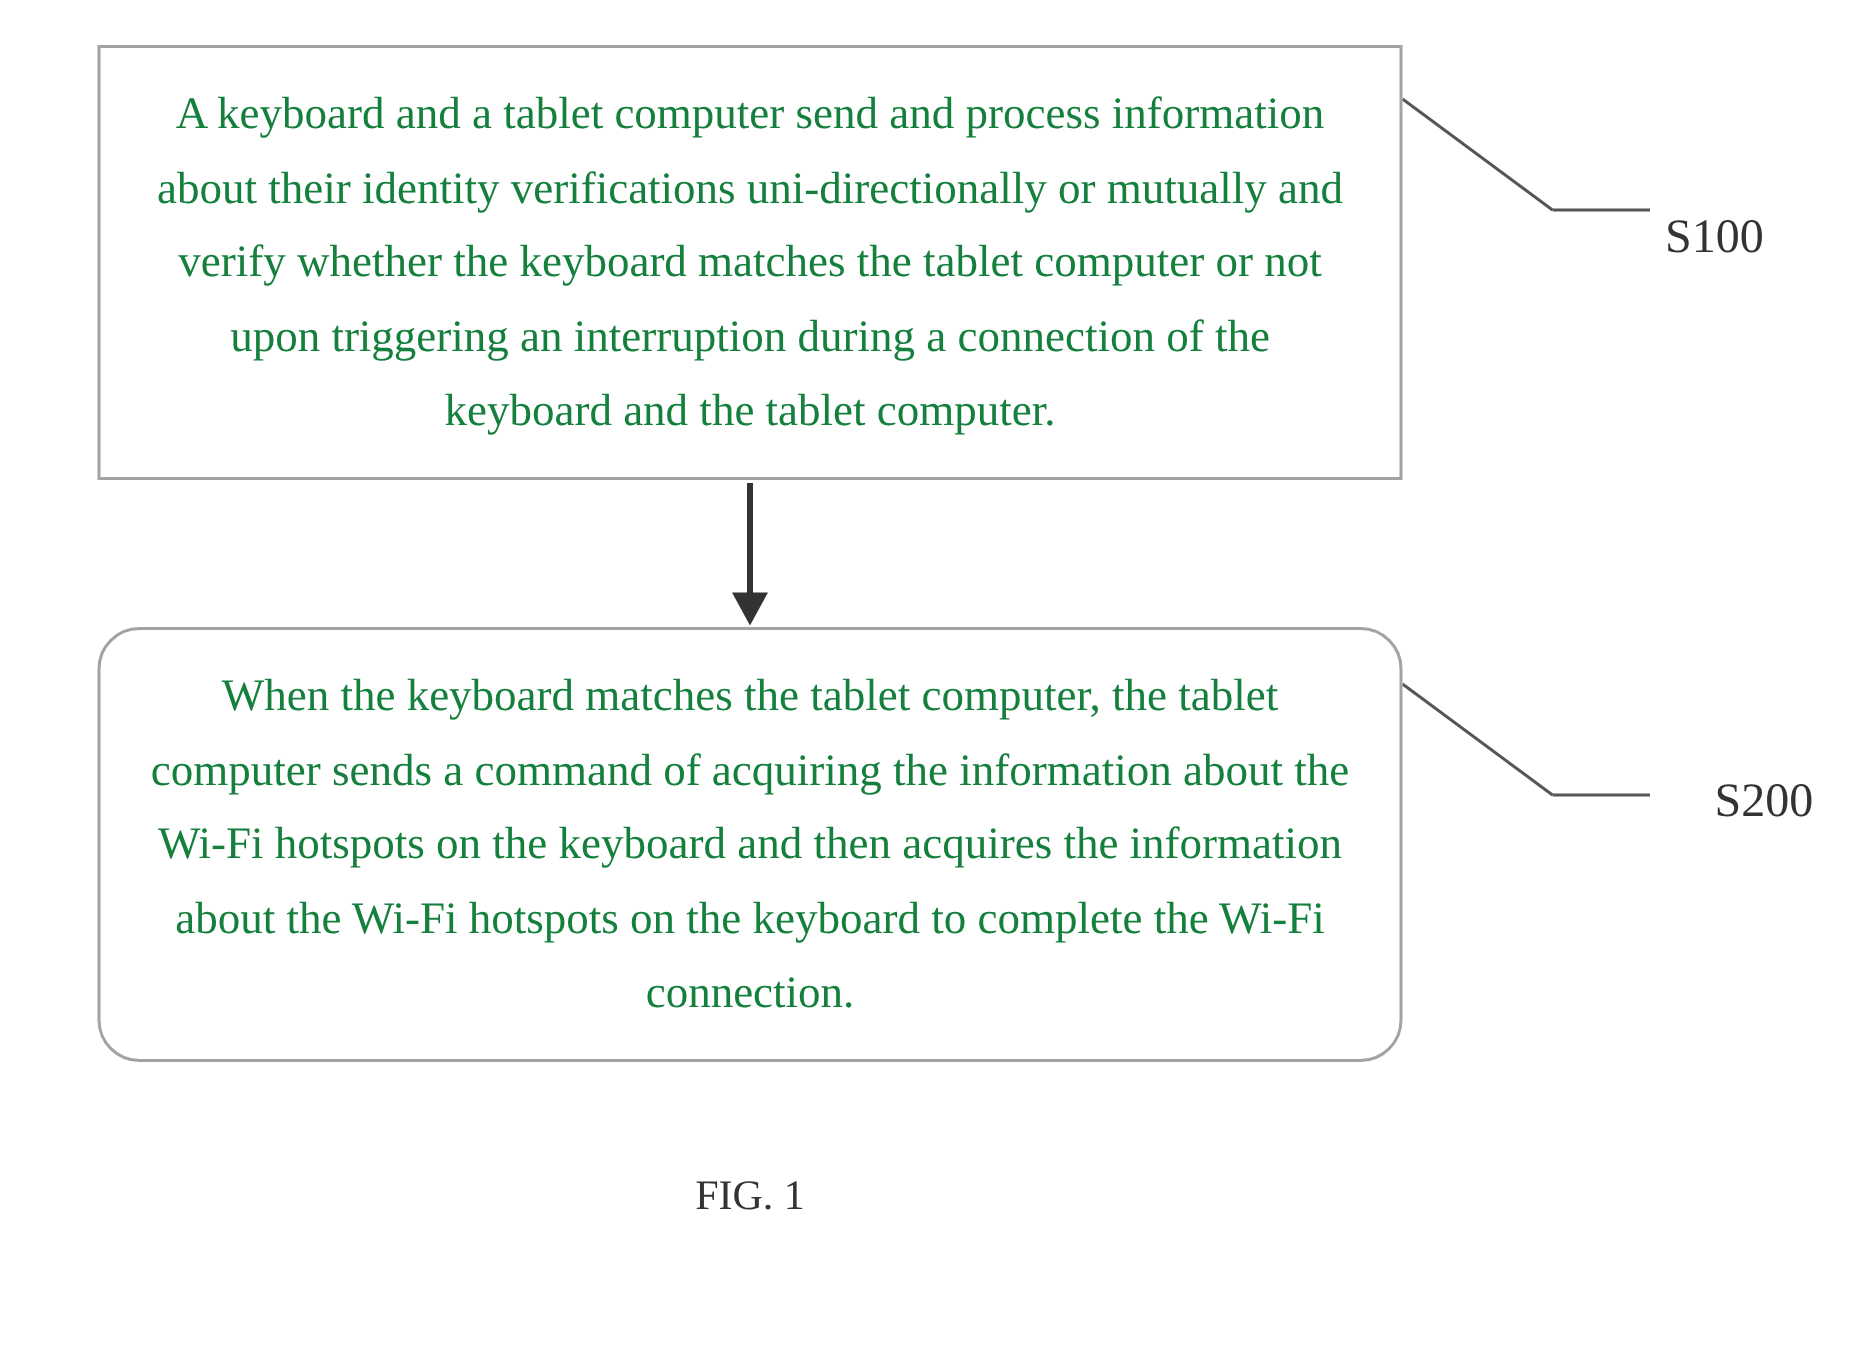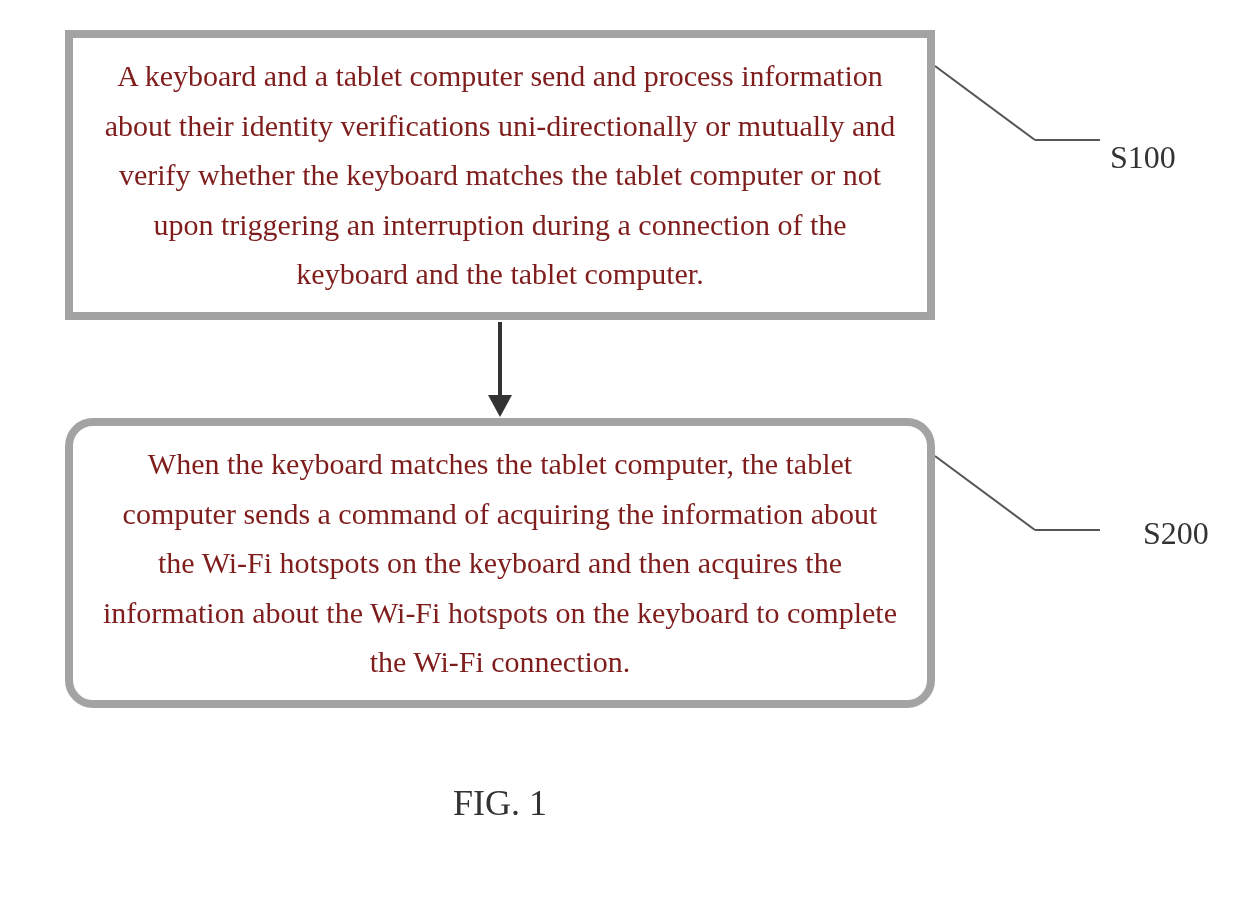--- a/index.html
+++ b/index.html
@@ -10,27 +10,27 @@
     font-family: "Times New Roman", Times, serif;
     position: relative;
   }
   .container {
     position: relative;
     width: 100%;
     height: 100%;
   }
   .box {
     position: absolute;
-    border: 8px solid #a3a3a3;
+    border: 2px solid #a3a3a3;
     background: #ffffff;
     padding: 32px 28px;
     text-align: center;
     font-size: 30px;
     line-height: 1.65;
-    color: #7f1d1d;
+    color: #15803d;
     display: flex;
     align-items: center;
     justify-content: center;
   }
   .box1 {
     left: 65px;
     top: 30px;
     width: 870px;
     height: 290px;
   }
@@ -69,21 +69,21 @@
     font-size: 32px;
     color: #333333;
     font-family: "Times New Roman", Times, serif;
   }
   .fig-label {
     position: absolute;
     left: 0;
     width: 1000px;
     text-align: center;
     top: 782px;
-    font-size: 36px;
+    font-size: 28px;
     color: #333333;
   }
 </style>
 </head>
 <body>
 
 <div class="container">
 
   <div class="box box1">
     <span>A keyboard and a tablet computer send and process information about their identity verifications uni-directionally or mutually and verify whether the keyboard matches the tablet computer or not upon triggering an interruption during a connection of the keyboard and the tablet computer.</span>

